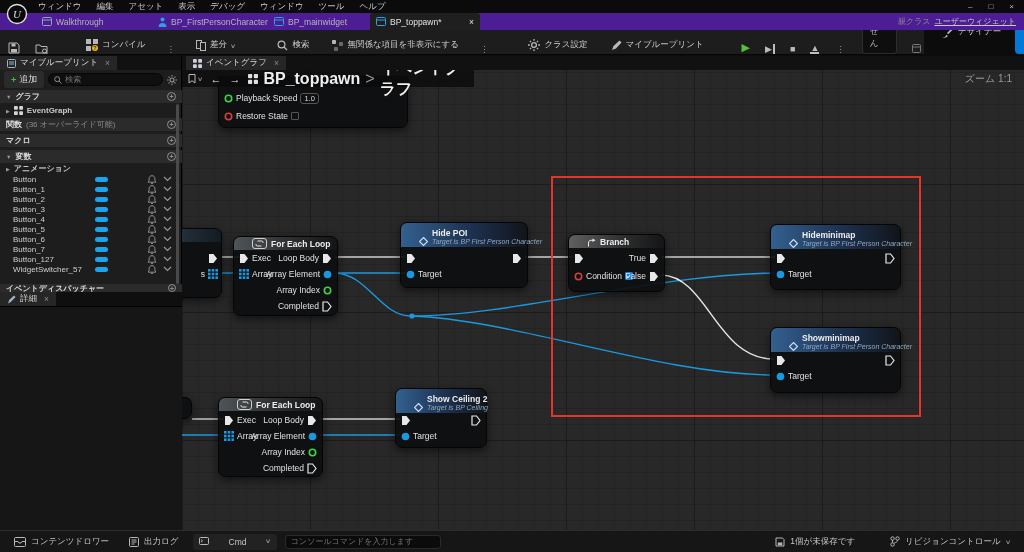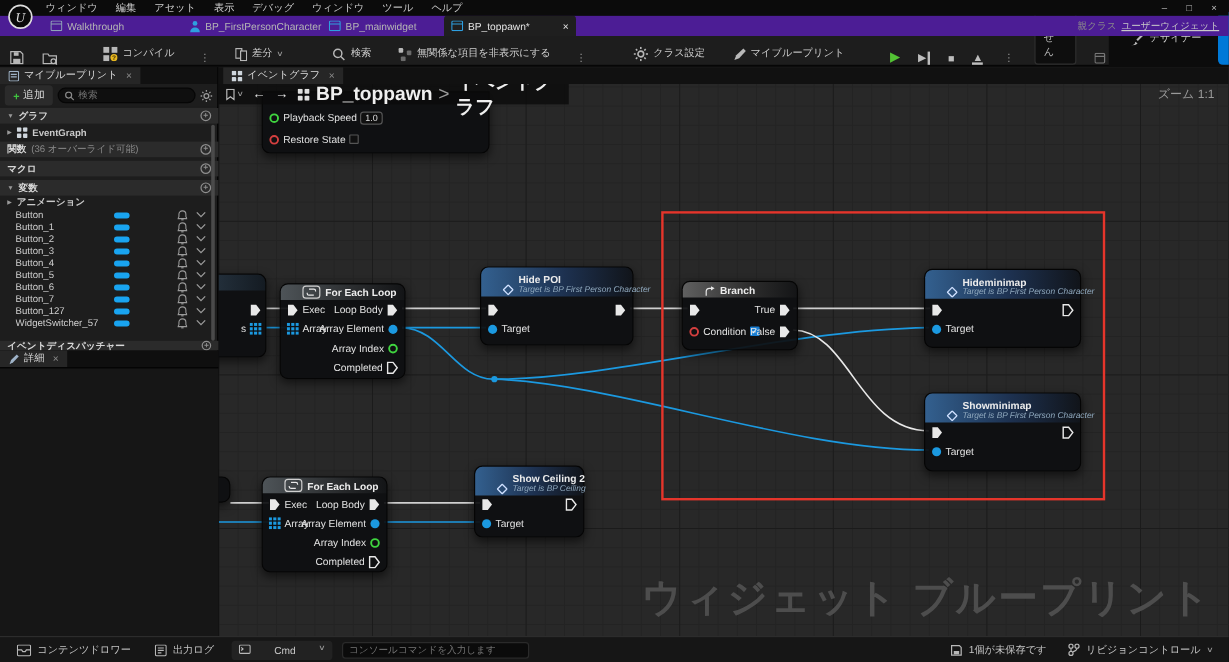--- a/index.html
+++ b/index.html
@@ -93,21 +93,21 @@
   .cbx{width:8px;height:8px;border:1px solid #555;background:#101010;border-radius:1px}
   .cbx.on{background:#1a7fd4;border-color:#1a7fd4;color:#fff;font-size:7px;line-height:8px;text-align:center}
   .loopico{border:1px solid #cfcfcf;border-radius:3px;padding:1px 2px;display:flex}
 
   
   .statusbar{left:0;top:530px;width:1024px;height:22px;background:#161616;border-top:1px solid #2c2c2c;display:flex;align-items:center;gap:8px;padding:0 8px;z-index:20;font-size:8.5px;color:#c6c6c6}
   .sbtn{display:flex;align-items:center;gap:5px;padding:3px 6px;border-radius:3px;white-space:nowrap}
   .cmdbox{display:flex;align-items:flex-start;gap:20px;background:#222;border-radius:3px;padding:3px 6px}
   .console{background:#0b0b0b;border:1px solid #2a2a2a;border-radius:3px;height:14px;width:156px;display:flex;align-items:center;padding:0 5px}
   .console input{background:transparent;border:0;outline:0;color:#999;font-size:8px;width:100%;font-family:inherit}
-  .sbright{margin-left:auto;display:flex;align-items:flex-end;gap:6px;color:#c6c6c6}
+  .sbright{margin-left:auto;display:flex;align-items:flex-end;gap:23px;color:#c6c6c6}
 </style>
 </head>
 <body>
 
 <div class="abs ue-logo">
   <svg width="22" height="22">
       <circle cx="11" cy="11" r="9.5" fill="#0a0a0a" stroke="#dedede" stroke-width="1.4"></circle>
       <text x="11" y="15" text-anchor="middle" font-size="11" fill="#dedede" font-family="Liberation Serif,serif" font-style="italic">U</text>
     </svg>
 </div>
@@ -578,21 +578,20 @@
         </span>
       <span>詳細</span>
       <span class="x">×</span>
     </div>
   </div>
   <div class="detailsbody" style="top:250px;height:224px"></div>
 </div>
 
 <div class="abs canvas">
 
-  <div class="watermark">ウィジェット ブループリント</div>
 
   <svg class="wires" width="842" height="474">
     <g fill="none" stroke-width="1.4">
       <path d="M40 201 L58 201" stroke="#cfcfcf"></path>
       <path d="M40 217 L58 217" stroke="#1b99e0"></path>
       <path d="M153 201 L223 201" stroke="#cfcfcf"></path>
       <path d="M153 217 L223 217" stroke="#1b99e0"></path>
       <path d="M153 217 C186 218,198 260,229 260" stroke="#1b99e0"></path>
       <path d="M230 260 C330 260,468 219,592 217" stroke="#1b99e0"></path>
       <path d="M230 260 C335 264,478 319,592 319" stroke="#1b99e0"></path>

